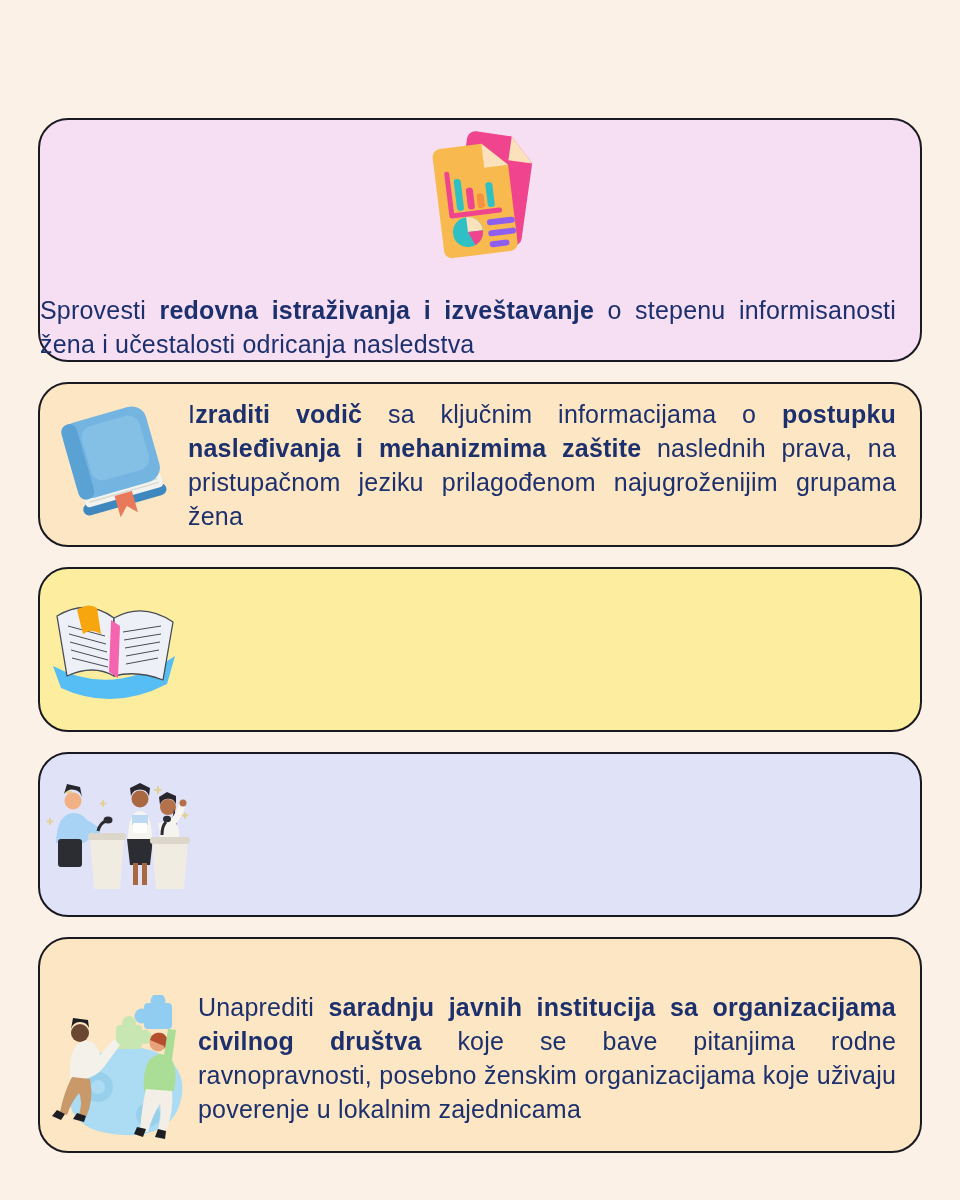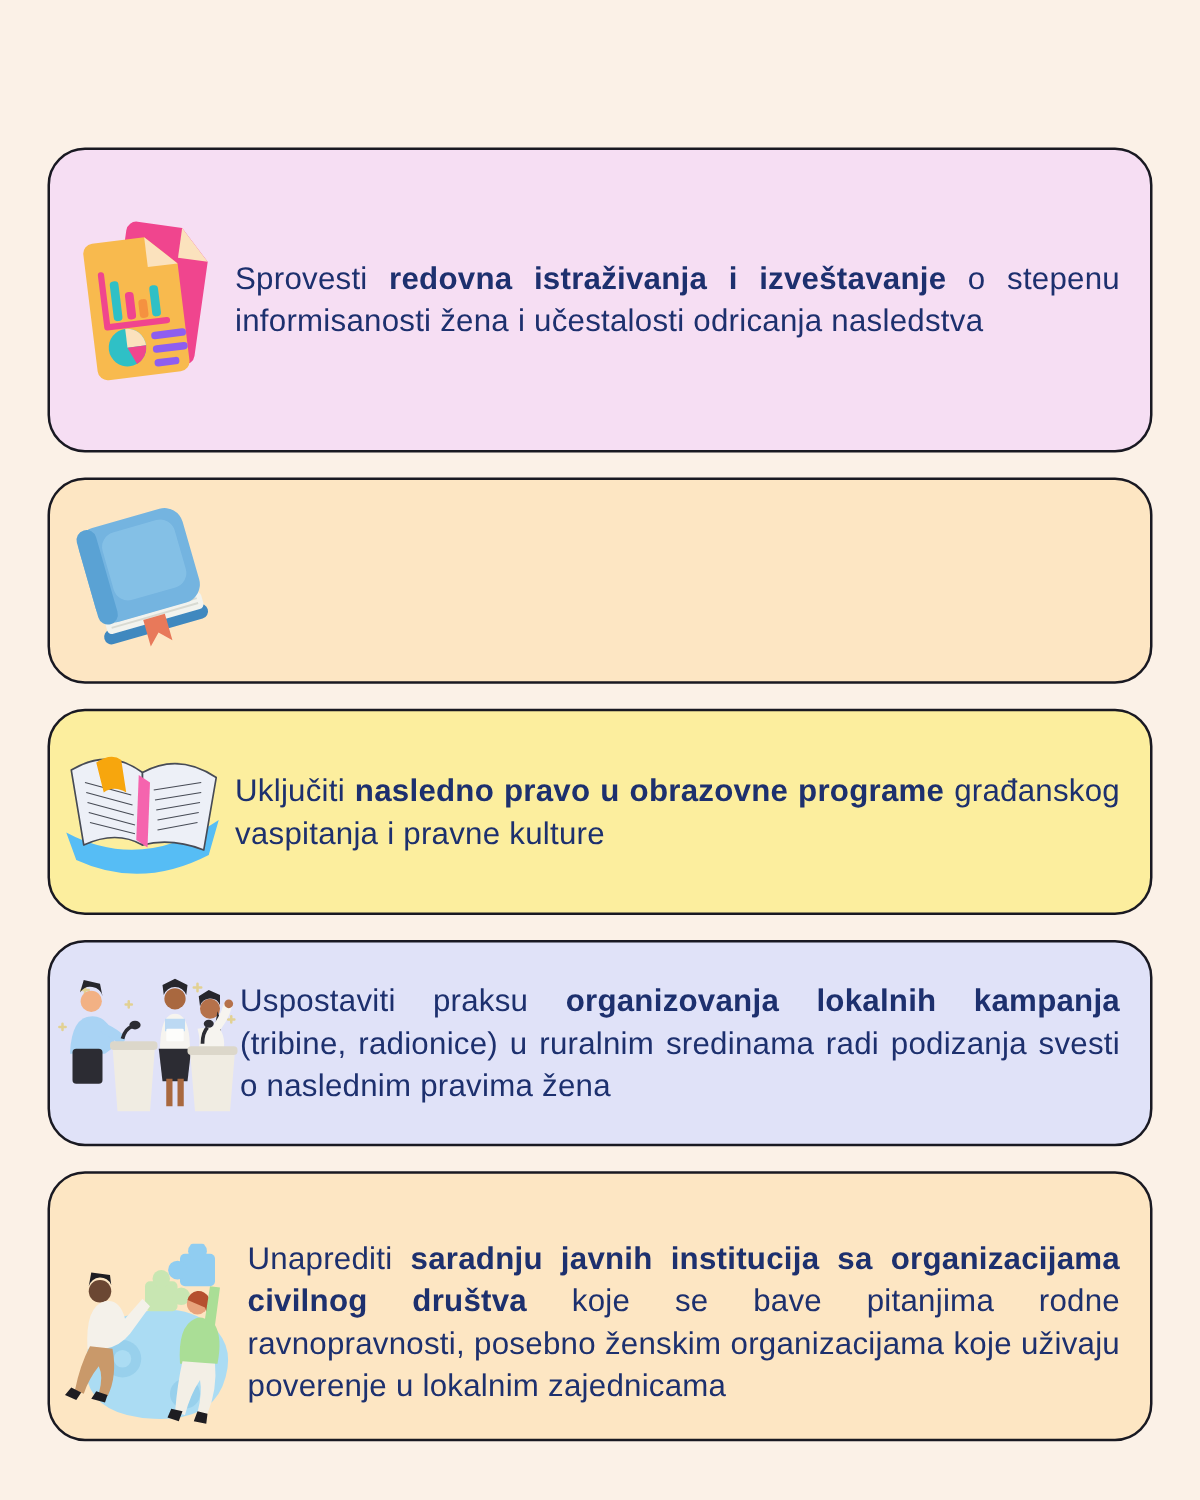--- a/index.html
+++ b/index.html
@@ -17,21 +17,21 @@
   }
   .card {
     box-sizing: border-box;
     width: 884px;
     margin: 0 auto 20px auto;
     border: 2.5px solid #191922;
     border-radius: 30px;
     display: flex;
     align-items: center;
   }
-  .card-research    { height: 244px; }
+  .card-research    { height: 244px; flex-direction: column; }
   .card-guide       { height: 165px; }
   .card-education   { height: 165px; }
   .card-campaigns   { height: 165px; }
   .card-cooperation { height: 216px; }
 
   .icon-col {
     flex: 0 0 148px;
     display: flex;
     align-items: center;
     justify-content: center;
@@ -87,20 +87,21 @@
           <rect x="16" y="90" width="86" height="12" rx="6" fill="#3f88bf"></rect>
           <rect x="20" y="80" width="80" height="14" rx="4" fill="#f2f3ee"></rect>
           <path d="M24 85 H96 M24 89 H96" stroke="#d8dad2" stroke-width="1.5"></path>
           <rect x="16" y="8" width="86" height="78" rx="15" fill="#74b4e0"></rect>
           <rect x="16" y="8" width="16" height="78" rx="8" fill="#5aa2d4"></rect>
           <rect x="34" y="16" width="60" height="56" rx="12" fill="#8ec6ea" opacity="0.65"></rect>
           <path d="M50 90 H68 V112 L59 103 L50 112 Z" fill="#e8795a"></path>
         </g>
       </svg>
     </div>
+    <p class="card-text"><span>I</span><span class="bold">zraditi vodič</span><span> sa ključnim informacijama o </span><span class="bold">postupku nasleđivanja i mehanizmima zaštite</span><span> naslednih prava, na pristupačnom jeziku prilagođenom najugroženijim grupama žena</span></p>
   </div>
 
   <div class="card card-education" style="background-color: rgb(252, 238, 158); border-color: rgb(25, 25, 34);">
     <div class="icon-col">
       <svg width="138" height="112" viewBox="0 0 138 112" aria-hidden="true">
         <path d="M8 72 Q68 104 130 62 L122 90 Q68 118 16 94 Z" fill="#56bdf5"></path>
         <g stroke="#474b55" stroke-width="1.3" fill="#edf0f7" stroke-linejoin="round">
           <path d="M69 24 Q42 4 12 22 L22 82 Q48 70 69 82 Z"></path>
           <path d="M69 24 Q98 8 128 28 L118 86 Q92 76 69 82 Z"></path>
         </g>
@@ -113,21 +114,20 @@
           <path d="M78 38 L116 32"></path>
             <path d="M79 46 L116 40"></path>
             <path d="M80 54 L115 48"></path>
           <path d="M81 62 L114 56"></path>
             <path d="M81 70 L113 64"></path>
         </g>
         <path d="M32 16 Q44 8 52 14 L56 40 Q46 34 38 40 Z" fill="#f7a60d"></path>
         <path d="M66 26 L75 32 L73 84 L64 78 Z" fill="#f564ae"></path>
       </svg>
     </div>
-    <p class="card-text"><span>Uključiti </span><span class="bold">nasledno pravo u obrazovne programe</span><span> građanskog vaspitanja i pravne kulture</span></p>
   </div>
 
   <div class="card card-campaigns" style="background-color: rgb(224, 226, 248); border-color: rgb(25, 25, 34);">
     <div class="icon-col">
       <svg width="152" height="112" viewBox="0 0 152 112" aria-hidden="true">
         <g stroke="#e2d193" stroke-width="2" stroke-linecap="round">
           <path d="M28 10 v6 M25 13 h6"></path>
             <path d="M118 8 v6 M115 11 h6"></path>
           <path d="M10 40 v5 M7.5 42.5 h5"></path>
             <path d="M145 34 v5 M142.5 36.5 h5"></path>
@@ -157,21 +157,20 @@
         <path d="M120 26 a8.5 8.5 0 0 1 16 -1 l0 -8 -9 -4 -8 5 z M134 30 q4 10 2 20 l-5 -2 z" fill="#26262c"></path>
         <path d="M118 44 q4 14 -2 22 l22 0 q4 -16 -4 -24 z" fill="#f6f4ef"></path>
         <path d="M134 42 q6 -8 8 -16" stroke="#f6f4ef" stroke-width="7" stroke-linecap="round" fill="none"></path>
         <circle cx="143" cy="24" r="3.5" fill="#b5714a"></circle>
         <path d="M112 62 h36 l-4 48 h-28 Z" fill="#f0ece2"></path>
         <rect x="110" y="58" width="40" height="7" rx="3" fill="#dcd7ca"></rect>
         <path d="M122 56 q0 -9 4 -13" stroke="#2c2c33" stroke-width="3" fill="none"></path>
         <ellipse cx="127" cy="40" rx="4" ry="3.2" fill="#2c2c33"></ellipse>
       </svg>
     </div>
-    <p class="card-text"><span>Uspostaviti praksu </span><span class="bold">organizovanja lokalnih kampanja</span><span> (tribine, radionice) u ruralnim sredinama radi podizanja svesti o naslednim pravima žena</span></p>
   </div>
 
   <div class="card card-cooperation" style="background-color: rgb(253, 230, 195); border-color: rgb(25, 25, 34); align-items: flex-end;">
     <div class="icon-col">
       <svg width="158" height="156" viewBox="0 0 158 156" aria-hidden="true">
         <path d="M30 110 q-8 -40 30 -52 q45 -14 70 8 q20 18 8 48 q-12 28 -55 26 q-45 -2 -53 -30 z" fill="#abdcf3"></path>
         <g fill="#98d0ec">
           <circle cx="58" cy="92" r="15"></circle>
             <circle cx="108" cy="120" r="12"></circle>
             <circle cx="120" cy="78" r="10"></circle>

